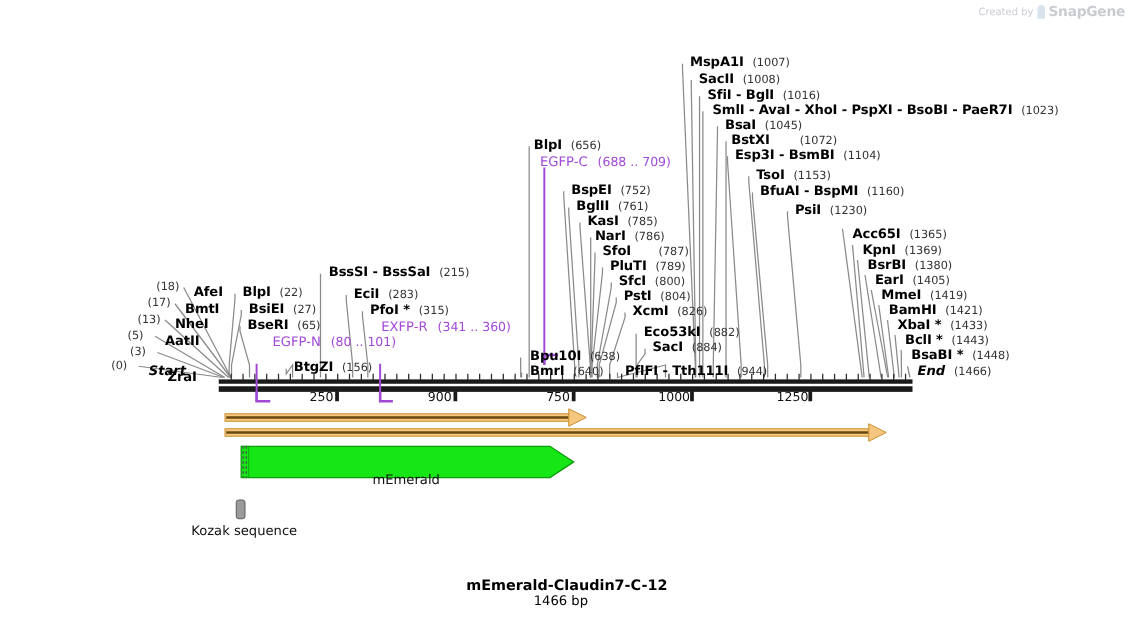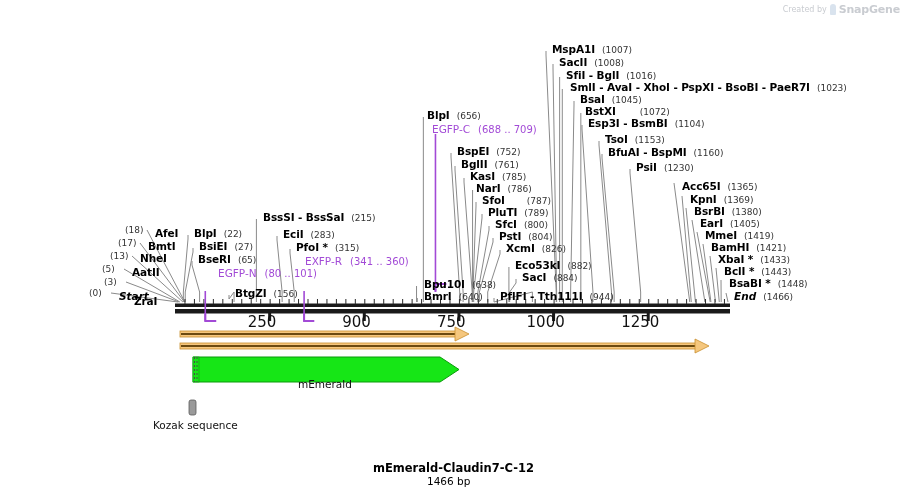--- a/index.html
+++ b/index.html
@@ -5,21 +5,21 @@
   html,body{margin:0;padding:0;background:#ffffff;}
   body{width:906px;height:497px;position:relative;overflow:hidden;
        font-family:"DejaVu Sans","Liberation Sans",sans-serif;color:#000;}
   #map{position:absolute;left:0;top:0;width:906px;height:497px;}
   .lbl{position:absolute;white-space:nowrap;line-height:1;}
   .enz{font-weight:bold;font-size:10.5px;letter-spacing:-0.1px;}
   .pos{font-size:9px;color:#333;font-weight:normal;}
   .prim{font-size:10.5px;color:#a24ad6;}
   .primpos{font-size:10px;color:#a24ad6;}
   .term{font-weight:bold;font-style:italic;font-size:10.5px;}
-  .tick{position:absolute;font-size:15px;color:#111;}
+  .tick{position:absolute;font-size:10px;color:#111;}
   .ftxt{position:absolute;font-size:10.5px;color:#111;white-space:nowrap;}
   .title{position:absolute;font-weight:bold;font-size:11.5px;white-space:nowrap;}
   .subtitle{position:absolute;font-size:10.5px;white-space:nowrap;}
   #wm{position:absolute;right:6px;top:3px;display:flex;align-items:center;gap:3px;}
   #wm .wt{font-size:8px;color:#c9ccd1;}
   #wm .wb{font-size:11px;color:#c9ccd1;font-weight:bold;letter-spacing:-0.2px;}
   #wm .wlogo{width:6px;height:11px;background:#d9e3ee;border-radius:3px 3px 1px 1px;}
 </style>
 </head>
 <body>

